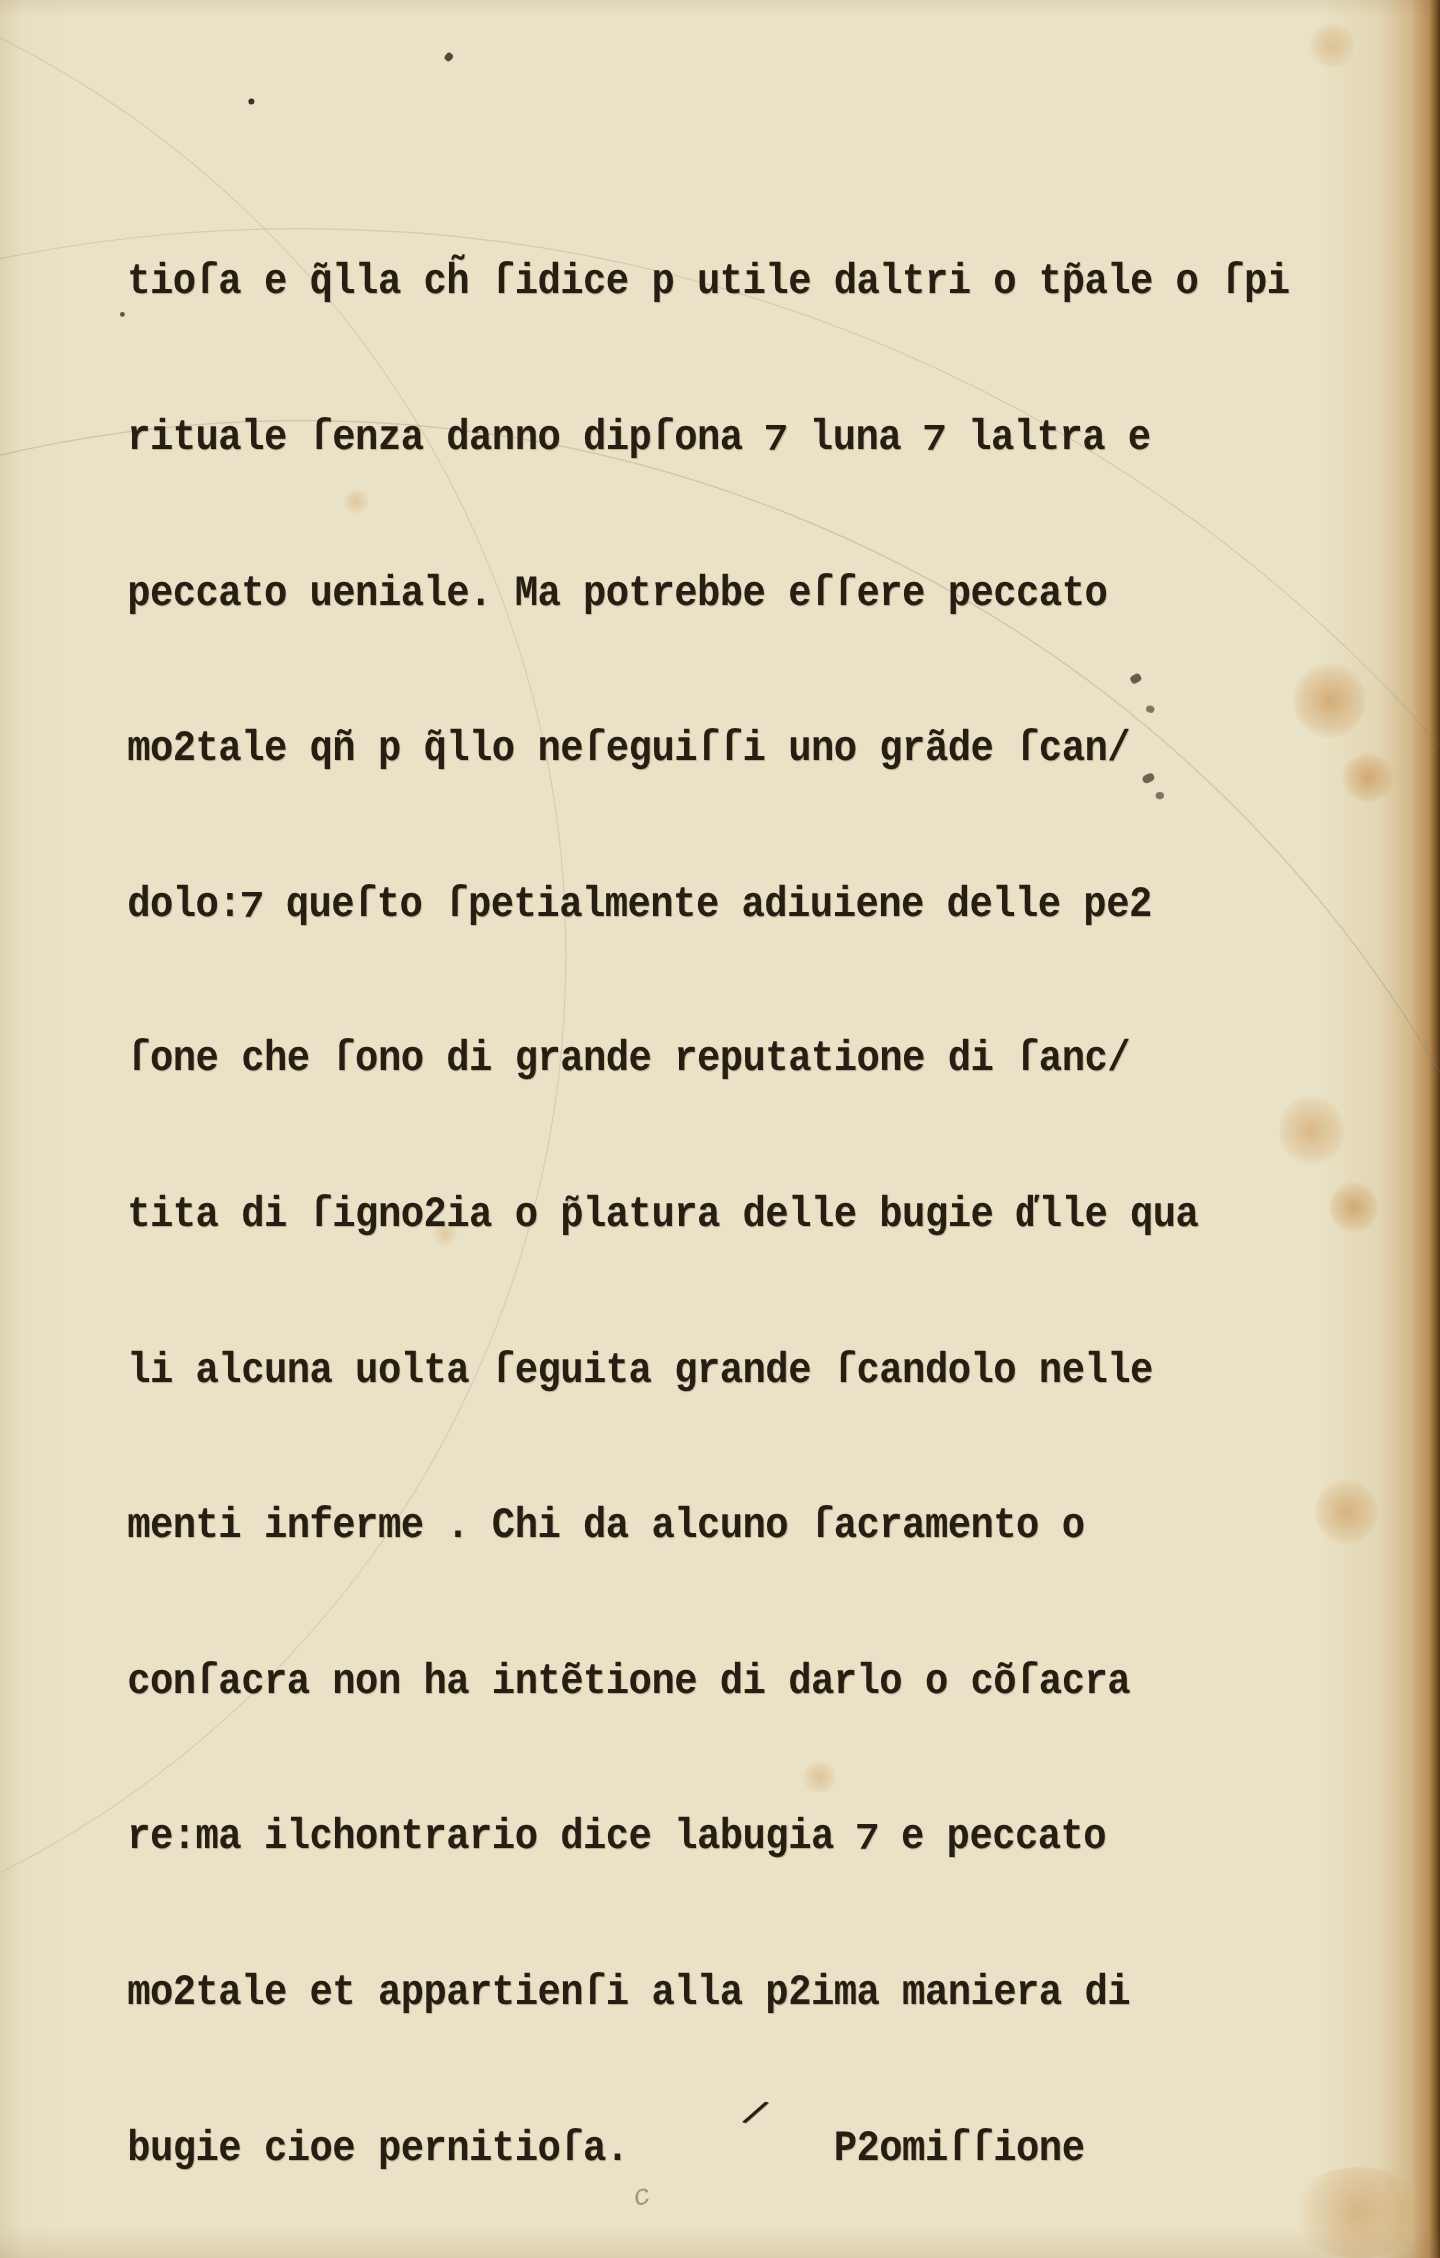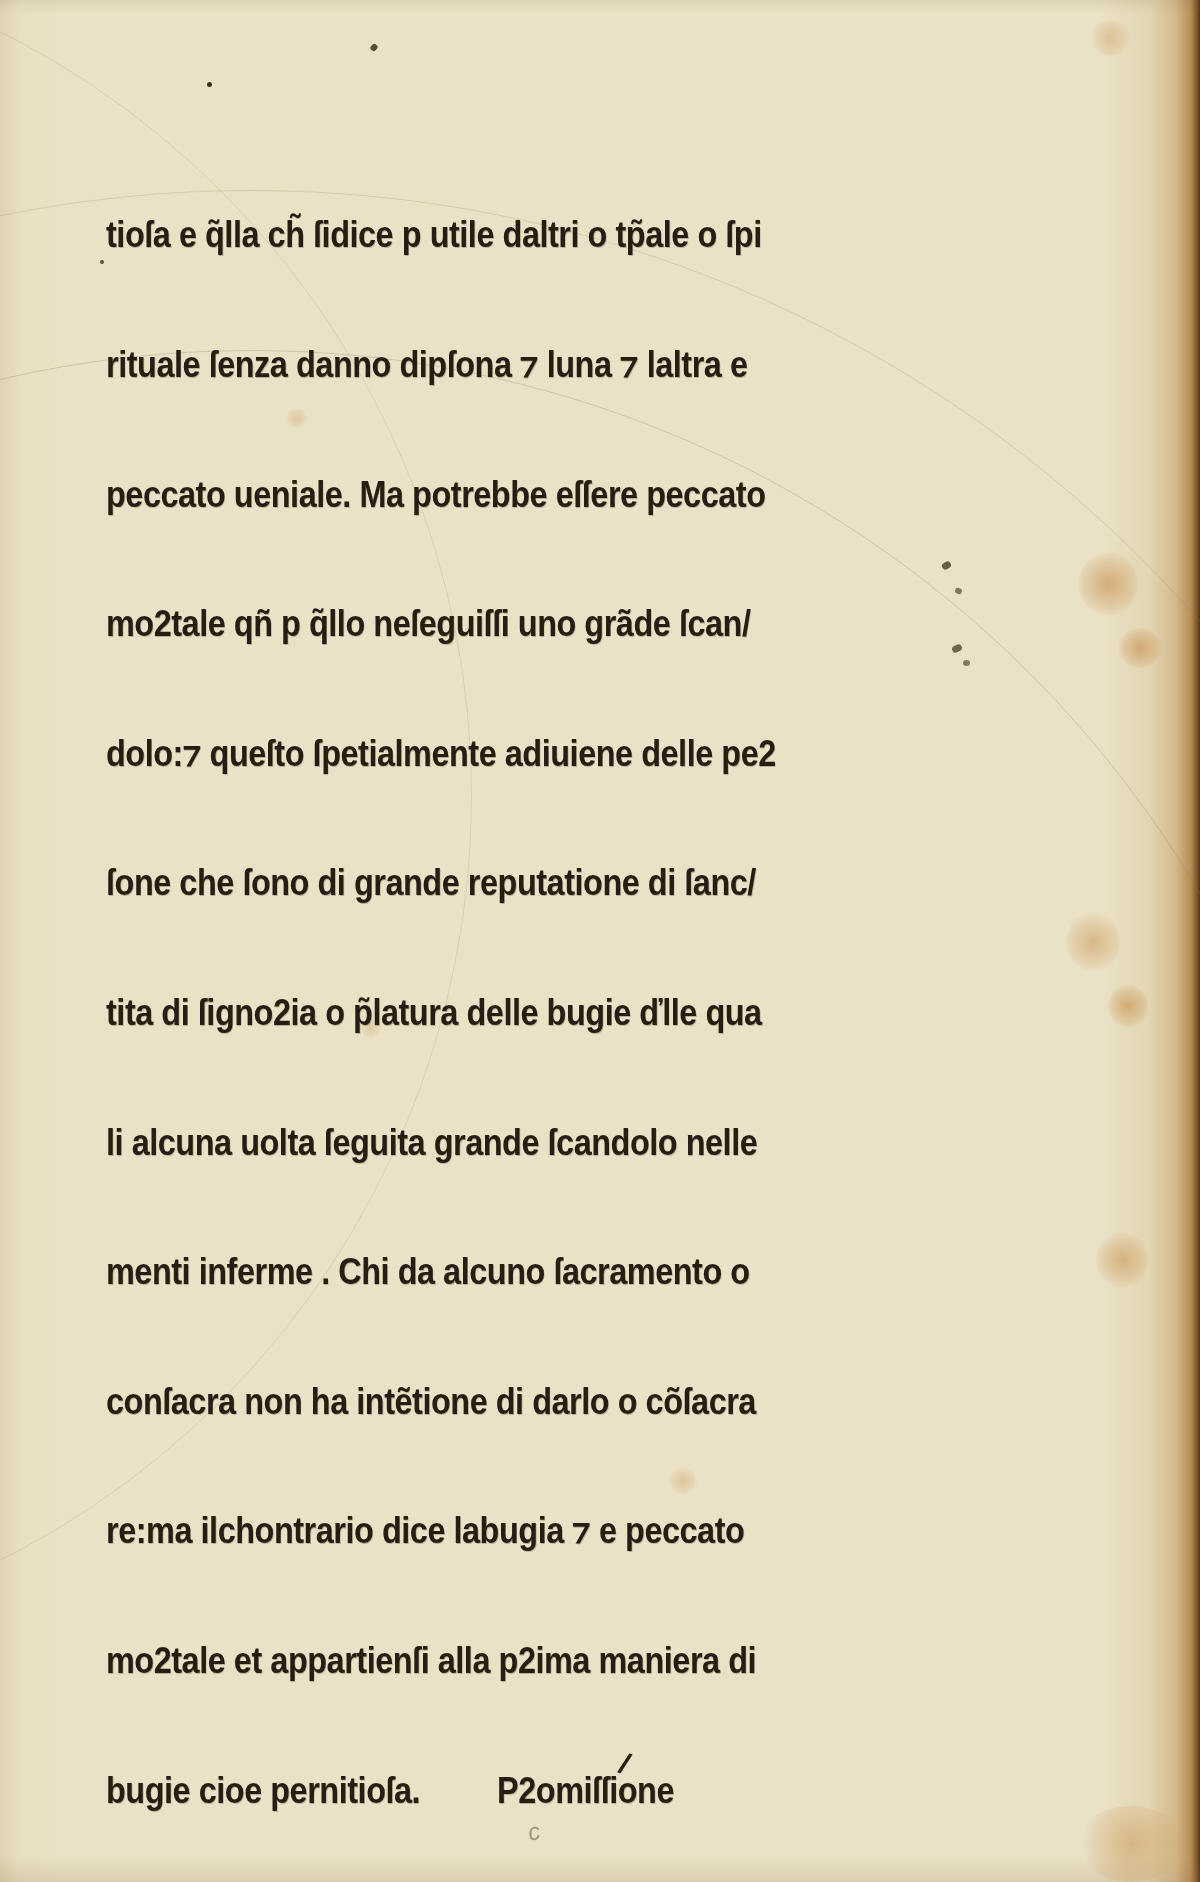--- a/index.html
+++ b/index.html
@@ -8,21 +8,21 @@
     width:1200px;height:1882px;
     overflow:hidden;
     background:
       linear-gradient(to bottom, rgba(120,90,50,0.10) 0px, rgba(120,90,50,0) 14px),
       linear-gradient(to top, rgba(150,115,70,0.18) 0px, rgba(150,115,70,0) 26px),
       linear-gradient(to right,
         #ddd3b2 0px, #e7dfc2 18px, #eae2c6 60px,
         #eae2c6 1100px, #e2d5b2 1150px, #d3b888 1176px,
         #b68c55 1191px, #7c5529 1197px, #4e3314 1200px),
       #e9e1c4;
-    font-family:Liberation Sans, sans-serif;
+    font-family:Liberation Mono, monospace;
   }
   
   .arc{position:absolute;border-radius:50%;pointer-events:none;}
   .arc-1{width:2200px;height:2200px;left:-850px;top:350px;border:1.6px solid rgba(138,128,98,0.30);}
   .arc-2{width:2520px;height:2520px;left:-1010px;top:190px;border:1.4px solid rgba(138,128,98,0.24);}
   .arc-3{width:1710px;height:1710px;left:-1240px;top:-60px;border:1.3px solid rgba(138,128,98,0.20);}
   
   .fox{position:absolute;border-radius:50%;pointer-events:none;
        background:radial-gradient(circle, rgba(191,122,44,0.50) 0%, rgba(191,122,44,0.18) 55%, rgba(191,122,44,0) 75%);}
   .fox.f1{left:1078px;top:552px;width:60px;height:64px;}

